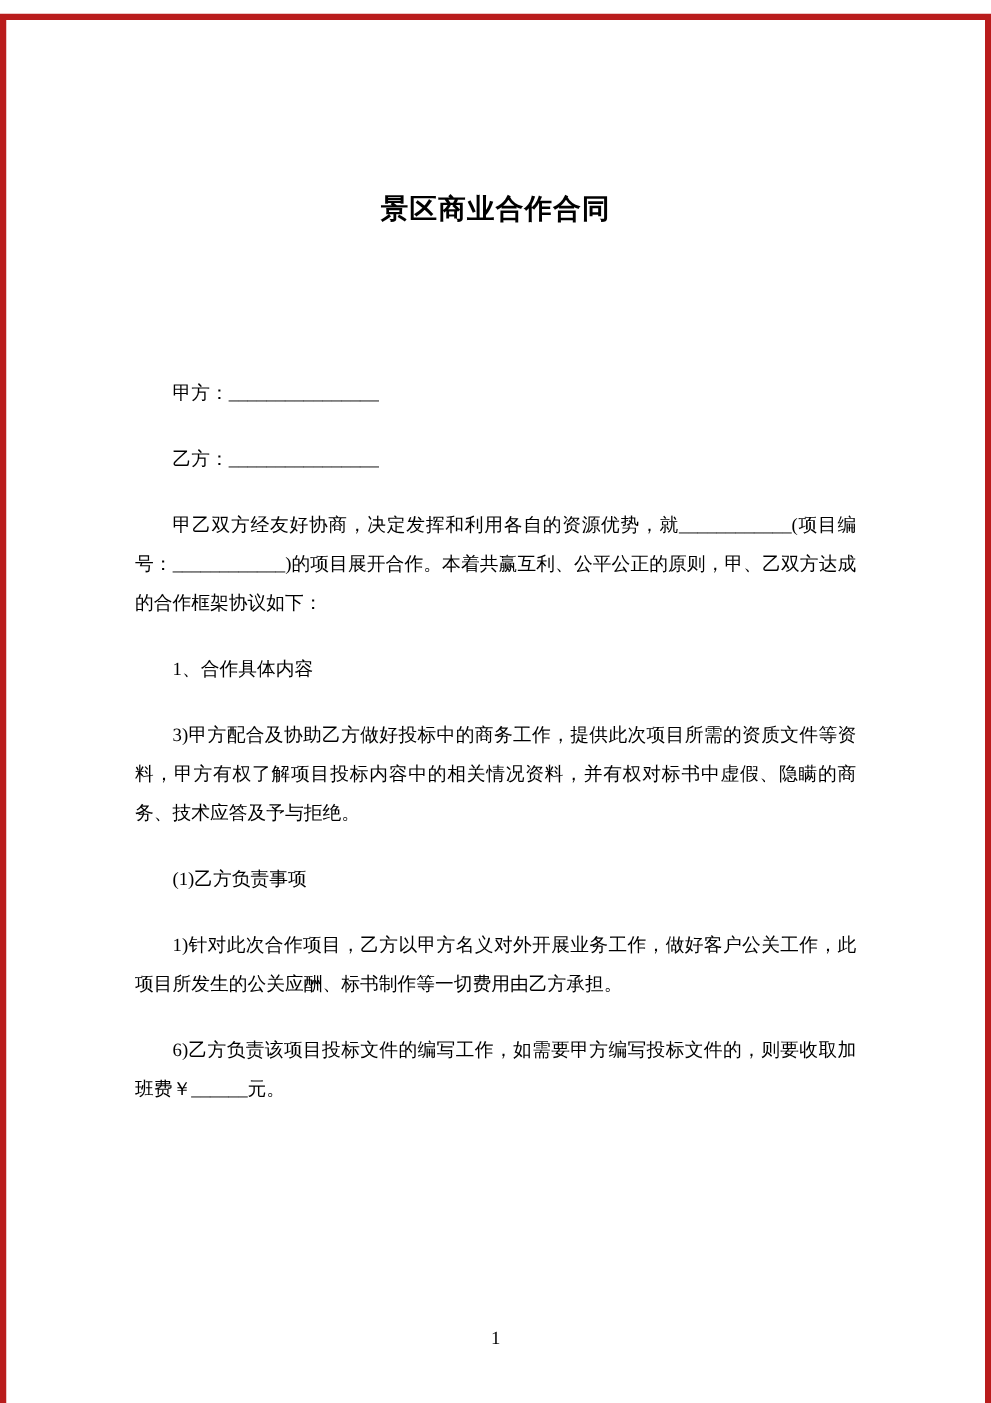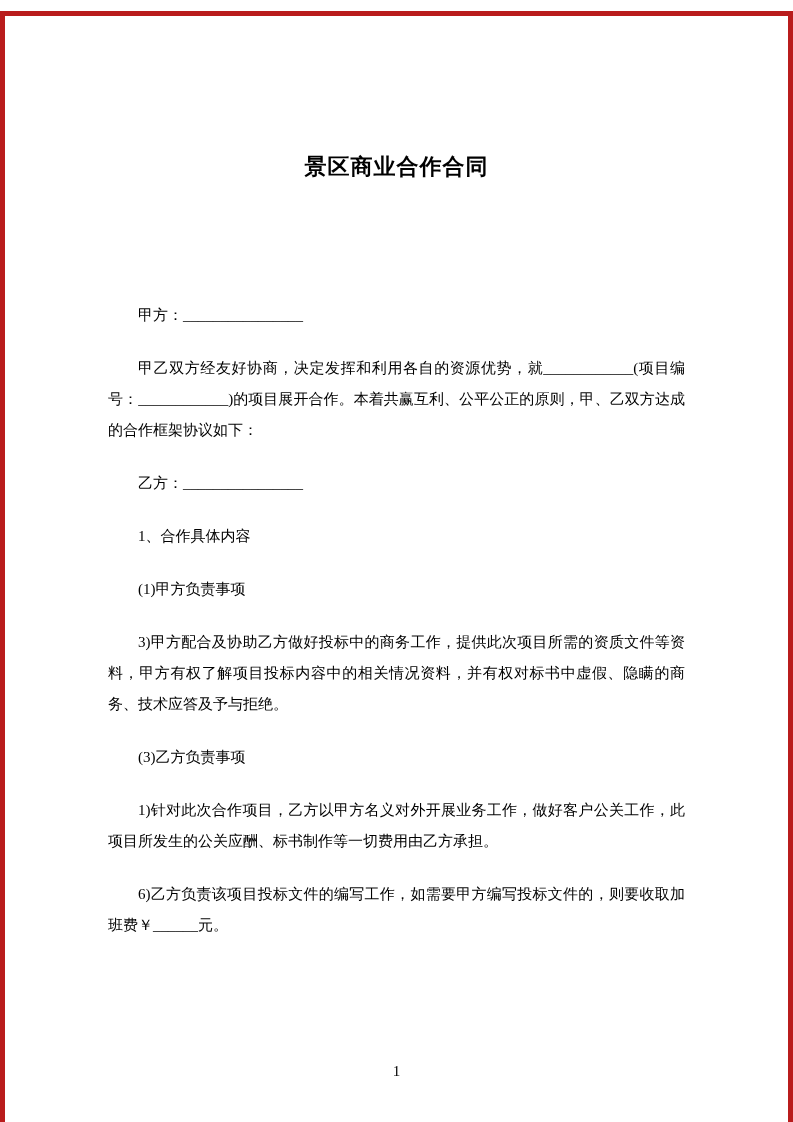--- a/index.html
+++ b/index.html
@@ -58,32 +58,31 @@
 </head>
 <body>
 
 <div class="page">
   <div class="content">
 
     <h1 class="doc-title">景区商业合作合同</h1>
 
     <p class="para first-block">甲方：________________</p>
 
+    <p class="para">乙方：________________</p>
+
     <p class="para">甲乙双方经友好协商，决定发挥和利用各自的资源优势，就____________(项目编号：____________)的项目展开合作。本着共赢互利、公平公正的原则，甲、乙双方达成的合作框架协议如下：</p>
-
-    <p class="para">乙方：________________</p>
 
     <p class="para bold">1、合作具体内容</p>
 
-    <p class="para bold">(1)甲方负责事项</p>
 
 
     <p class="para">3)甲方配合及协助乙方做好投标中的商务工作，提供此次项目所需的资质文件等资料，甲方有权了解项目投标内容中的相关情况资料，并有权对标书中虚假、隐瞒的商务、技术应答及予与拒绝。</p>
 
-    <p class="para bold">(3)乙方负责事项</p>
+    <p class="para bold">(1)乙方负责事项</p>
 
     <p class="para">1)针对此次合作项目，乙方以甲方名义对外开展业务工作，做好客户公关工作，此项目所发生的公关应酬、标书制作等一切费用由乙方承担。</p>
 
     <p class="para">6)乙方负责该项目投标文件的编写工作，如需要甲方编写投标文件的，则要收取加班费￥______元。</p>
 
   </div>
 
   <div class="page-number">1</div>
 </div>
 

